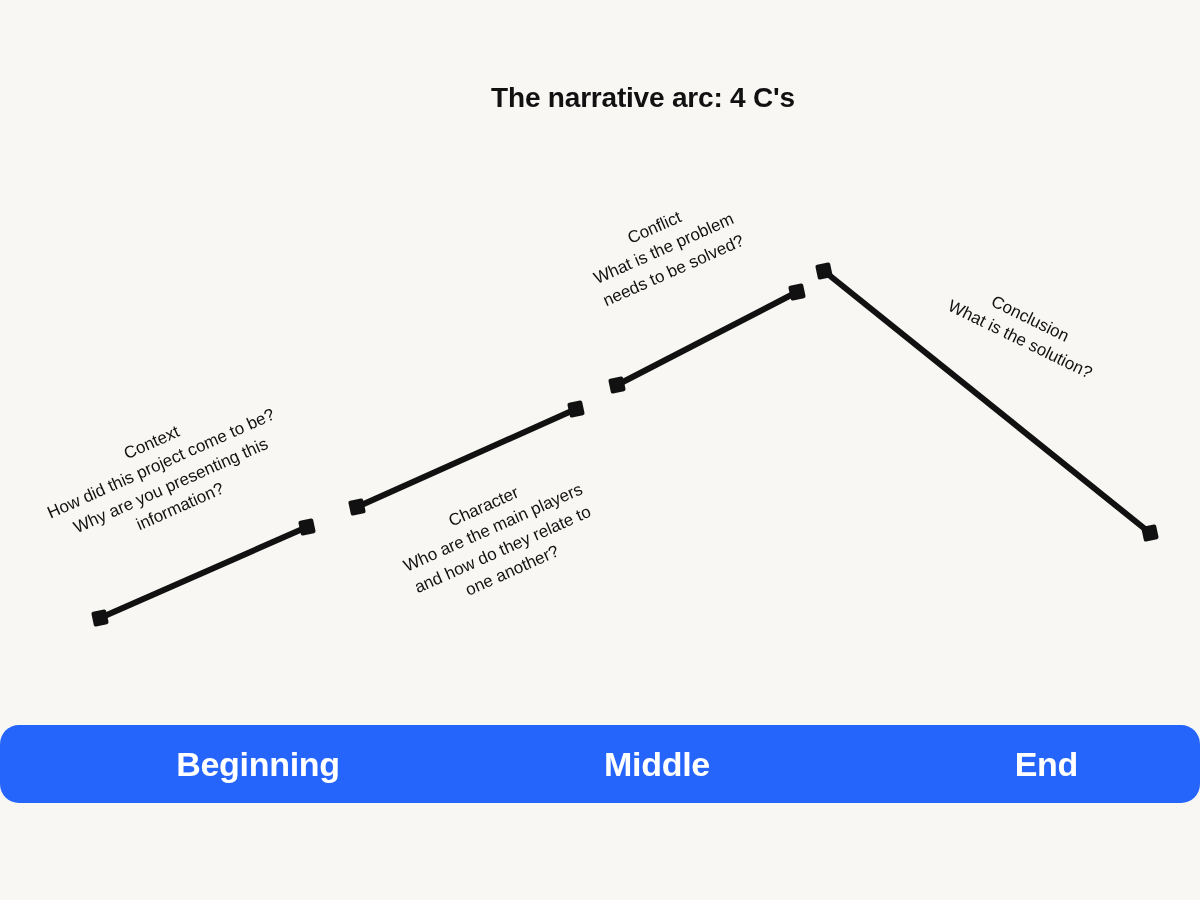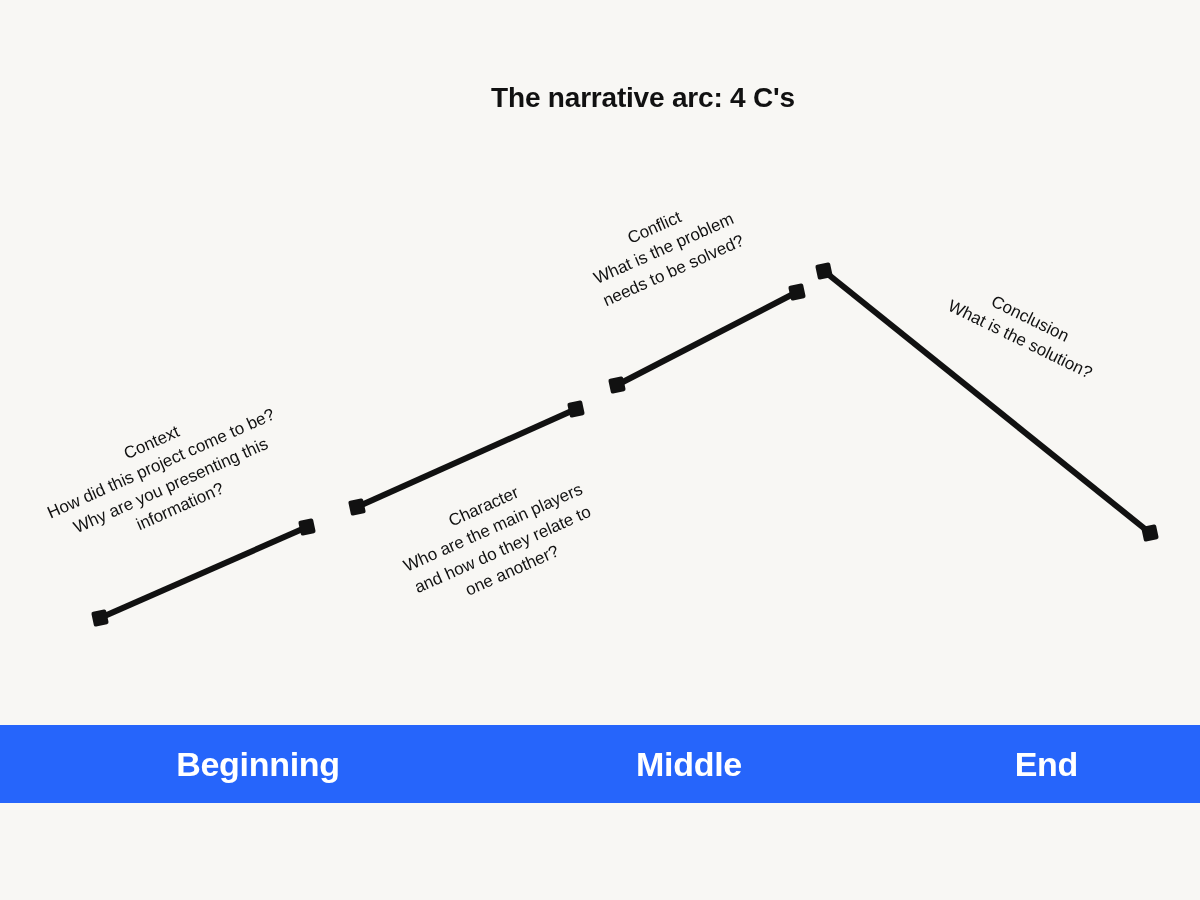--- a/index.html
+++ b/index.html
@@ -71,34 +71,35 @@
     width: 190px;
     transform: rotate(26deg);
   }
   #footer-bar {
     position: absolute;
     left: 0;
     top: 725px;
     width: 1200px;
     height: 78px;
     background: #2665fb;
+    border-radius: 19px;
   }
   .footer-label {
     position: absolute;
     top: 0;
     height: 78px;
     line-height: 78px;
     text-align: center;
     color: #ffffff;
     font-size: 34px;
     font-weight: bold;
     letter-spacing: -0.3px;
   }
   #footer-beginning { left: 138px; width: 240px; }
-  #footer-middle    { left: 589px; width: 200px; }
+  #footer-middle    { left: 557px; width: 200px; }
   #footer-end       { left: 918px; width: 160px; text-align: right; }
 </style>
 </head>
 <body>
 
 <div id="canvas">
 
   <div id="title">The narrative arc: 4 C's</div>
 
   <svg id="arc-svg" viewBox="0 0 1200 900">

